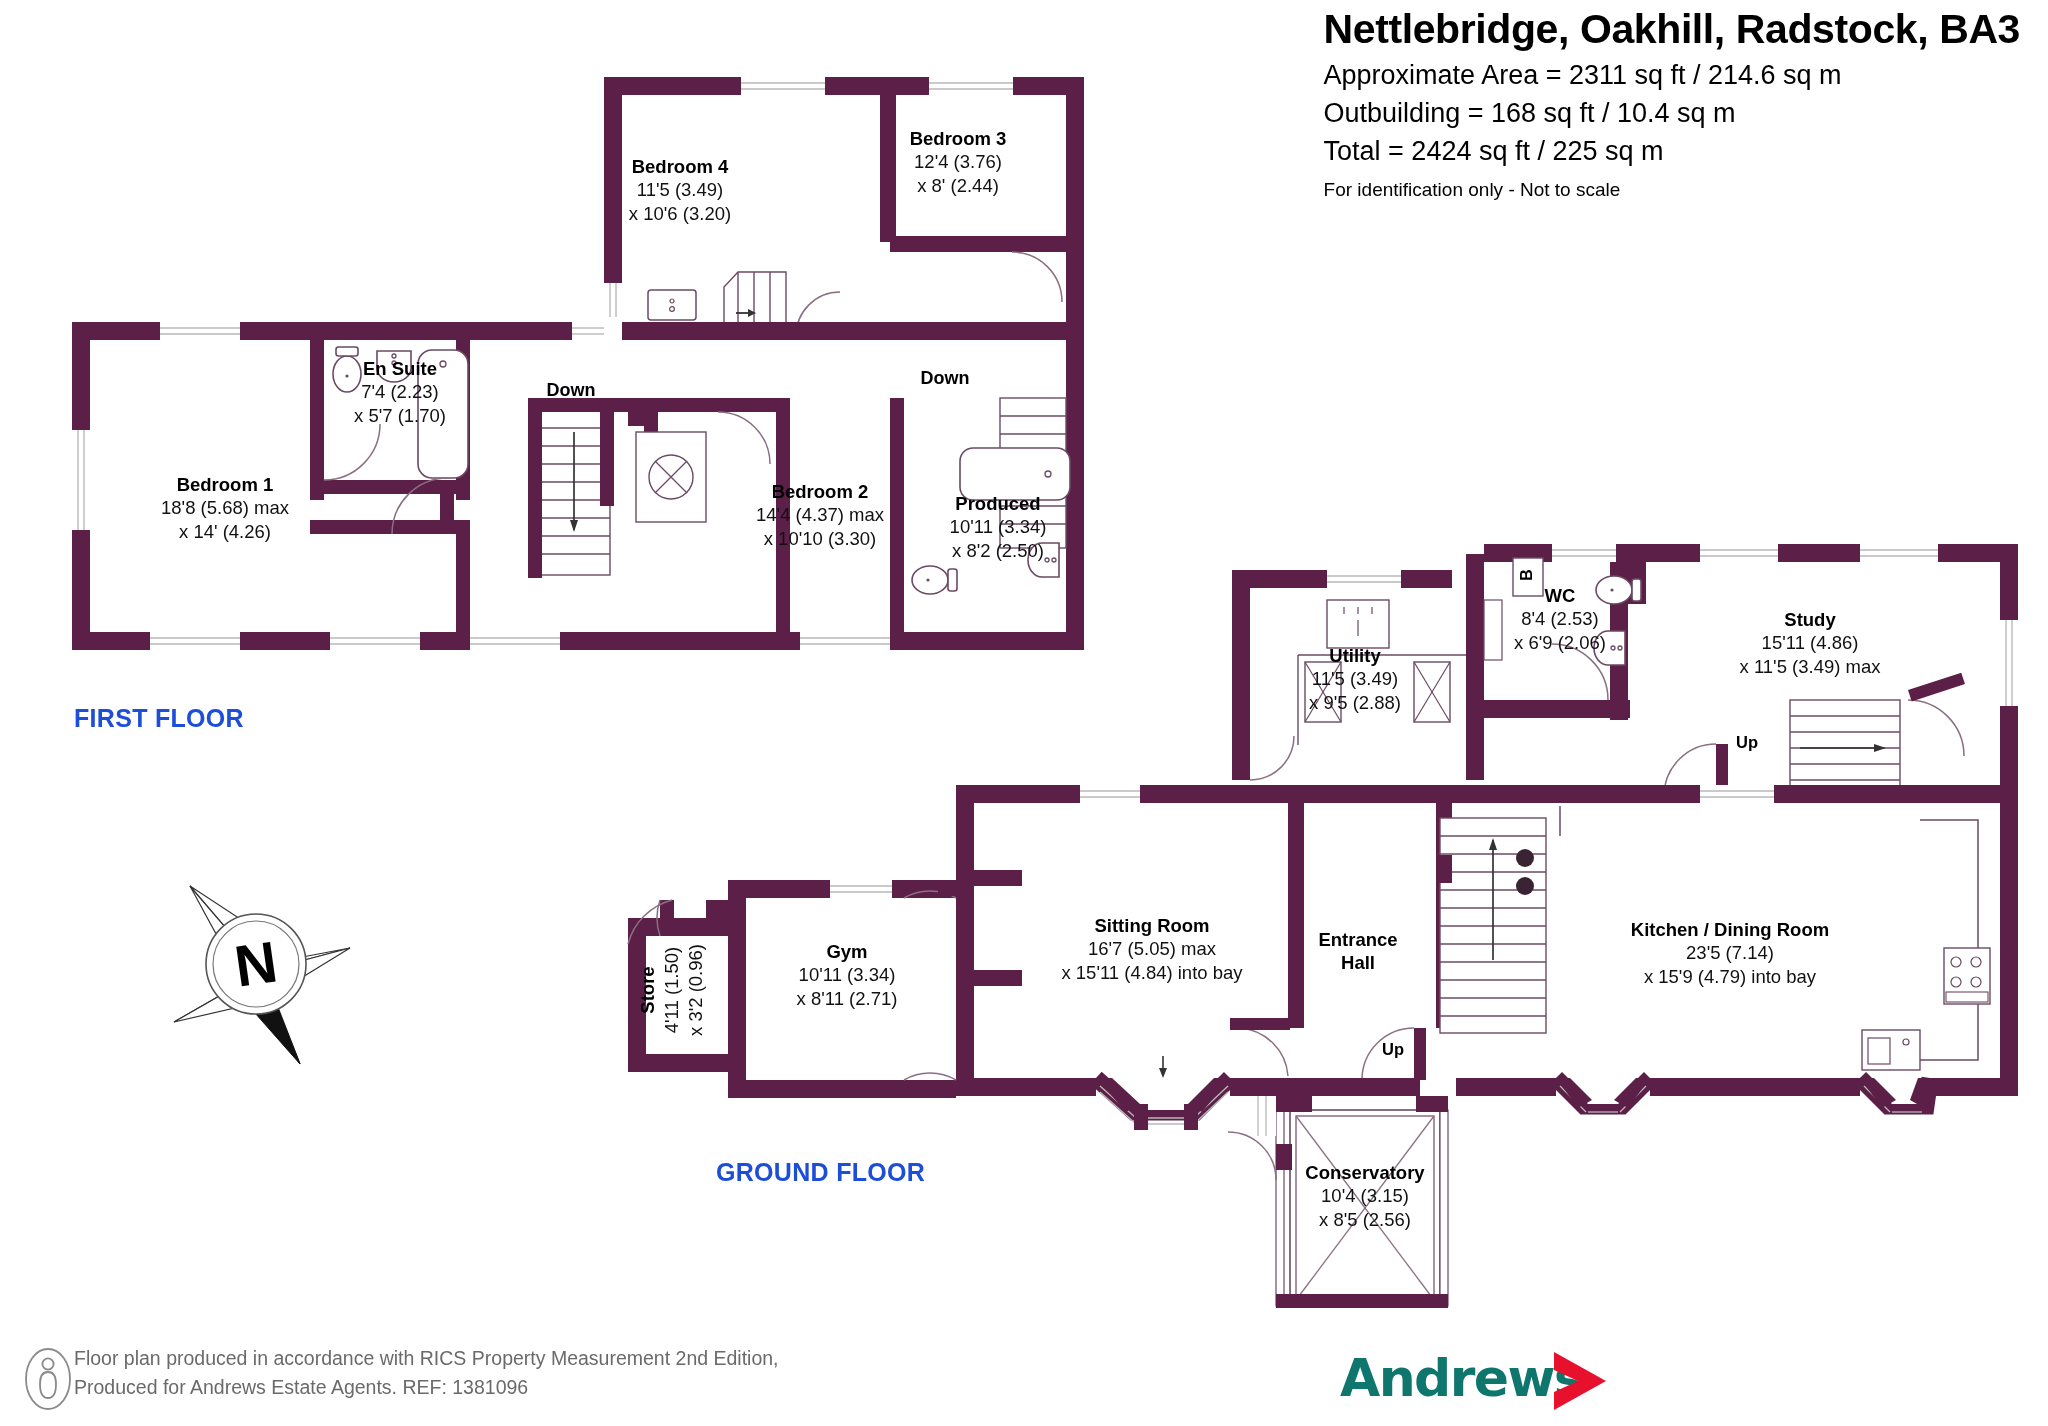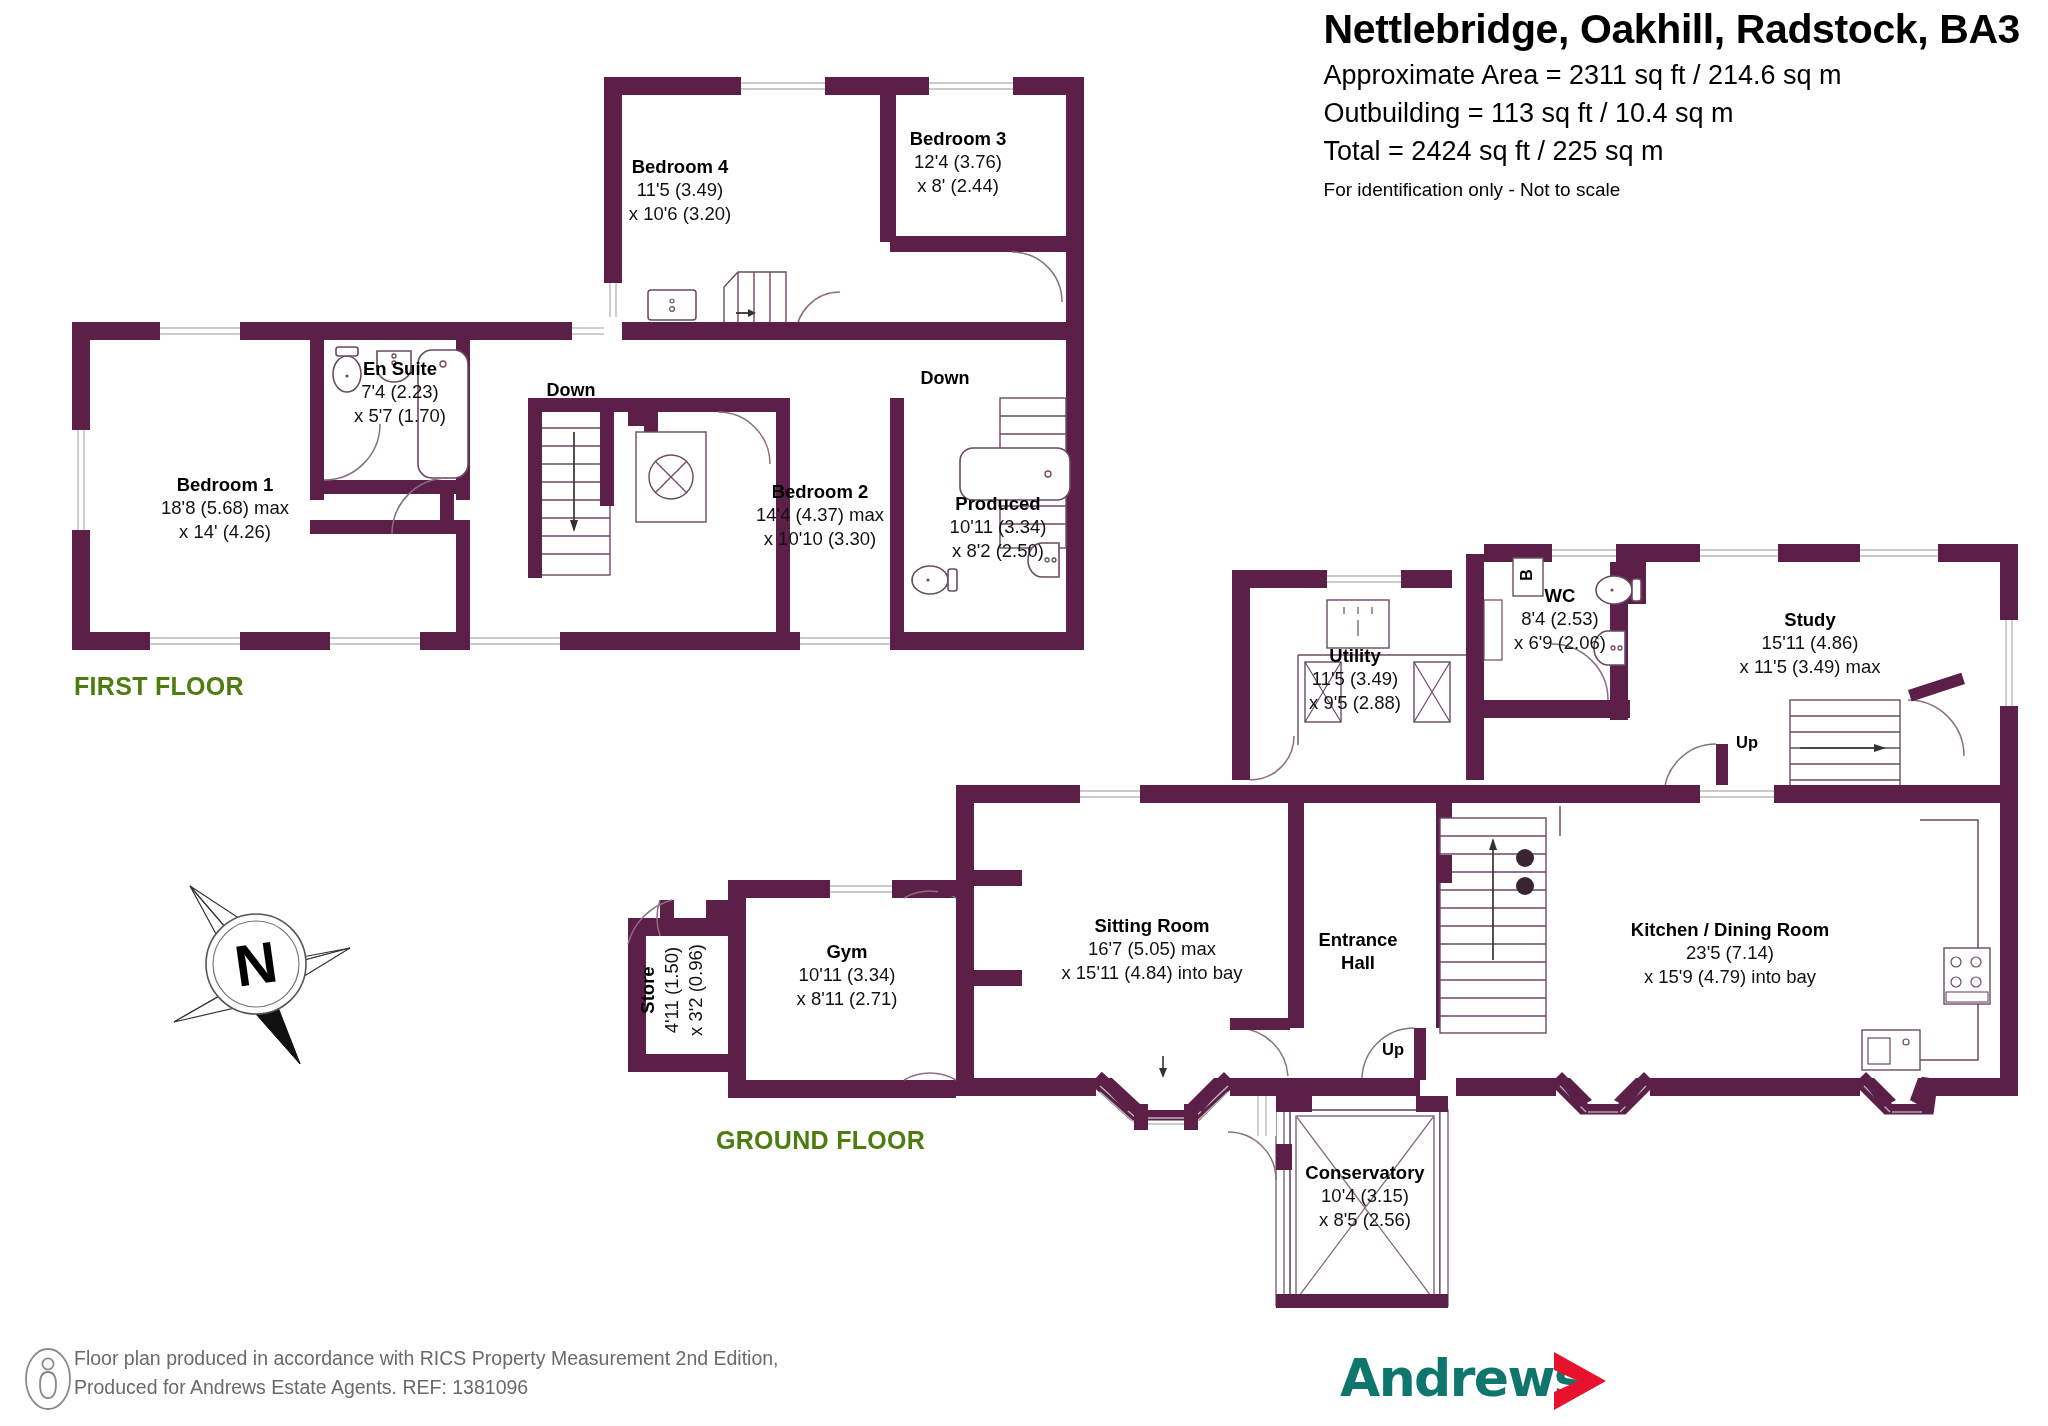--- a/index.html
+++ b/index.html
@@ -75,22 +75,23 @@
     transform: translate(-50%, -50%);
     white-space: nowrap;
   }
   .stair-lbl.sm { font-size: 16.5px; }
 
   .floor-lbl {
     position: absolute;
     font-size: 25px;
     font-weight: bold;
     letter-spacing: 0.3px;
-    color: #4d7c0f;
+    color: #1d4ed8;
     white-space: nowrap;
+    margin-top: 32px;
   }
 
   .vert-lbl {
     position: absolute;
     transform: translate(-50%, -50%) rotate(-90deg);
     text-align: center;
     line-height: 1.3;
     white-space: nowrap;
   }
   .vert-lbl .nm { font-weight: bold; font-size: 18.5px; color:#000; }
@@ -132,21 +133,21 @@
     font-family: "DejaVu Sans", sans-serif;
   }
   #logo-chev { position: absolute; right: 0; top: 4px; }
 </style>
 </head>
 <body>
 
 <div id="header">
   <div id="plan-title">Nettlebridge, Oakhill, Radstock, BA3</div>
   <div class="area-line">Approximate Area = 2311 sq ft / 214.6 sq m</div>
-  <div class="area-line">Outbuilding = 113 sq ft / 10.4 sq m</div>
+  <div class="area-line">Outbuilding = 168 sq ft / 10.4 sq m</div>
   <div class="area-line">Total = 2424 sq ft / 225 sq m</div>
   <div id="disclaimer">For identification only - Not to scale</div>
 </div>
 
 <div id="plan">
 <svg width="2048" height="1426" viewBox="0 0 2048 1426" xmlns="http://www.w3.org/2000/svg">
   <defs>
     <g id="wc-pan">
       <ellipse cx="0" cy="0" rx="14" ry="18" fill="#fff" stroke="#6b4a63" stroke-width="1.6"></ellipse>
       <rect x="-11" y="-27" width="22" height="9" rx="2.5" fill="#fff" stroke="#6b4a63" stroke-width="1.6"></rect>

